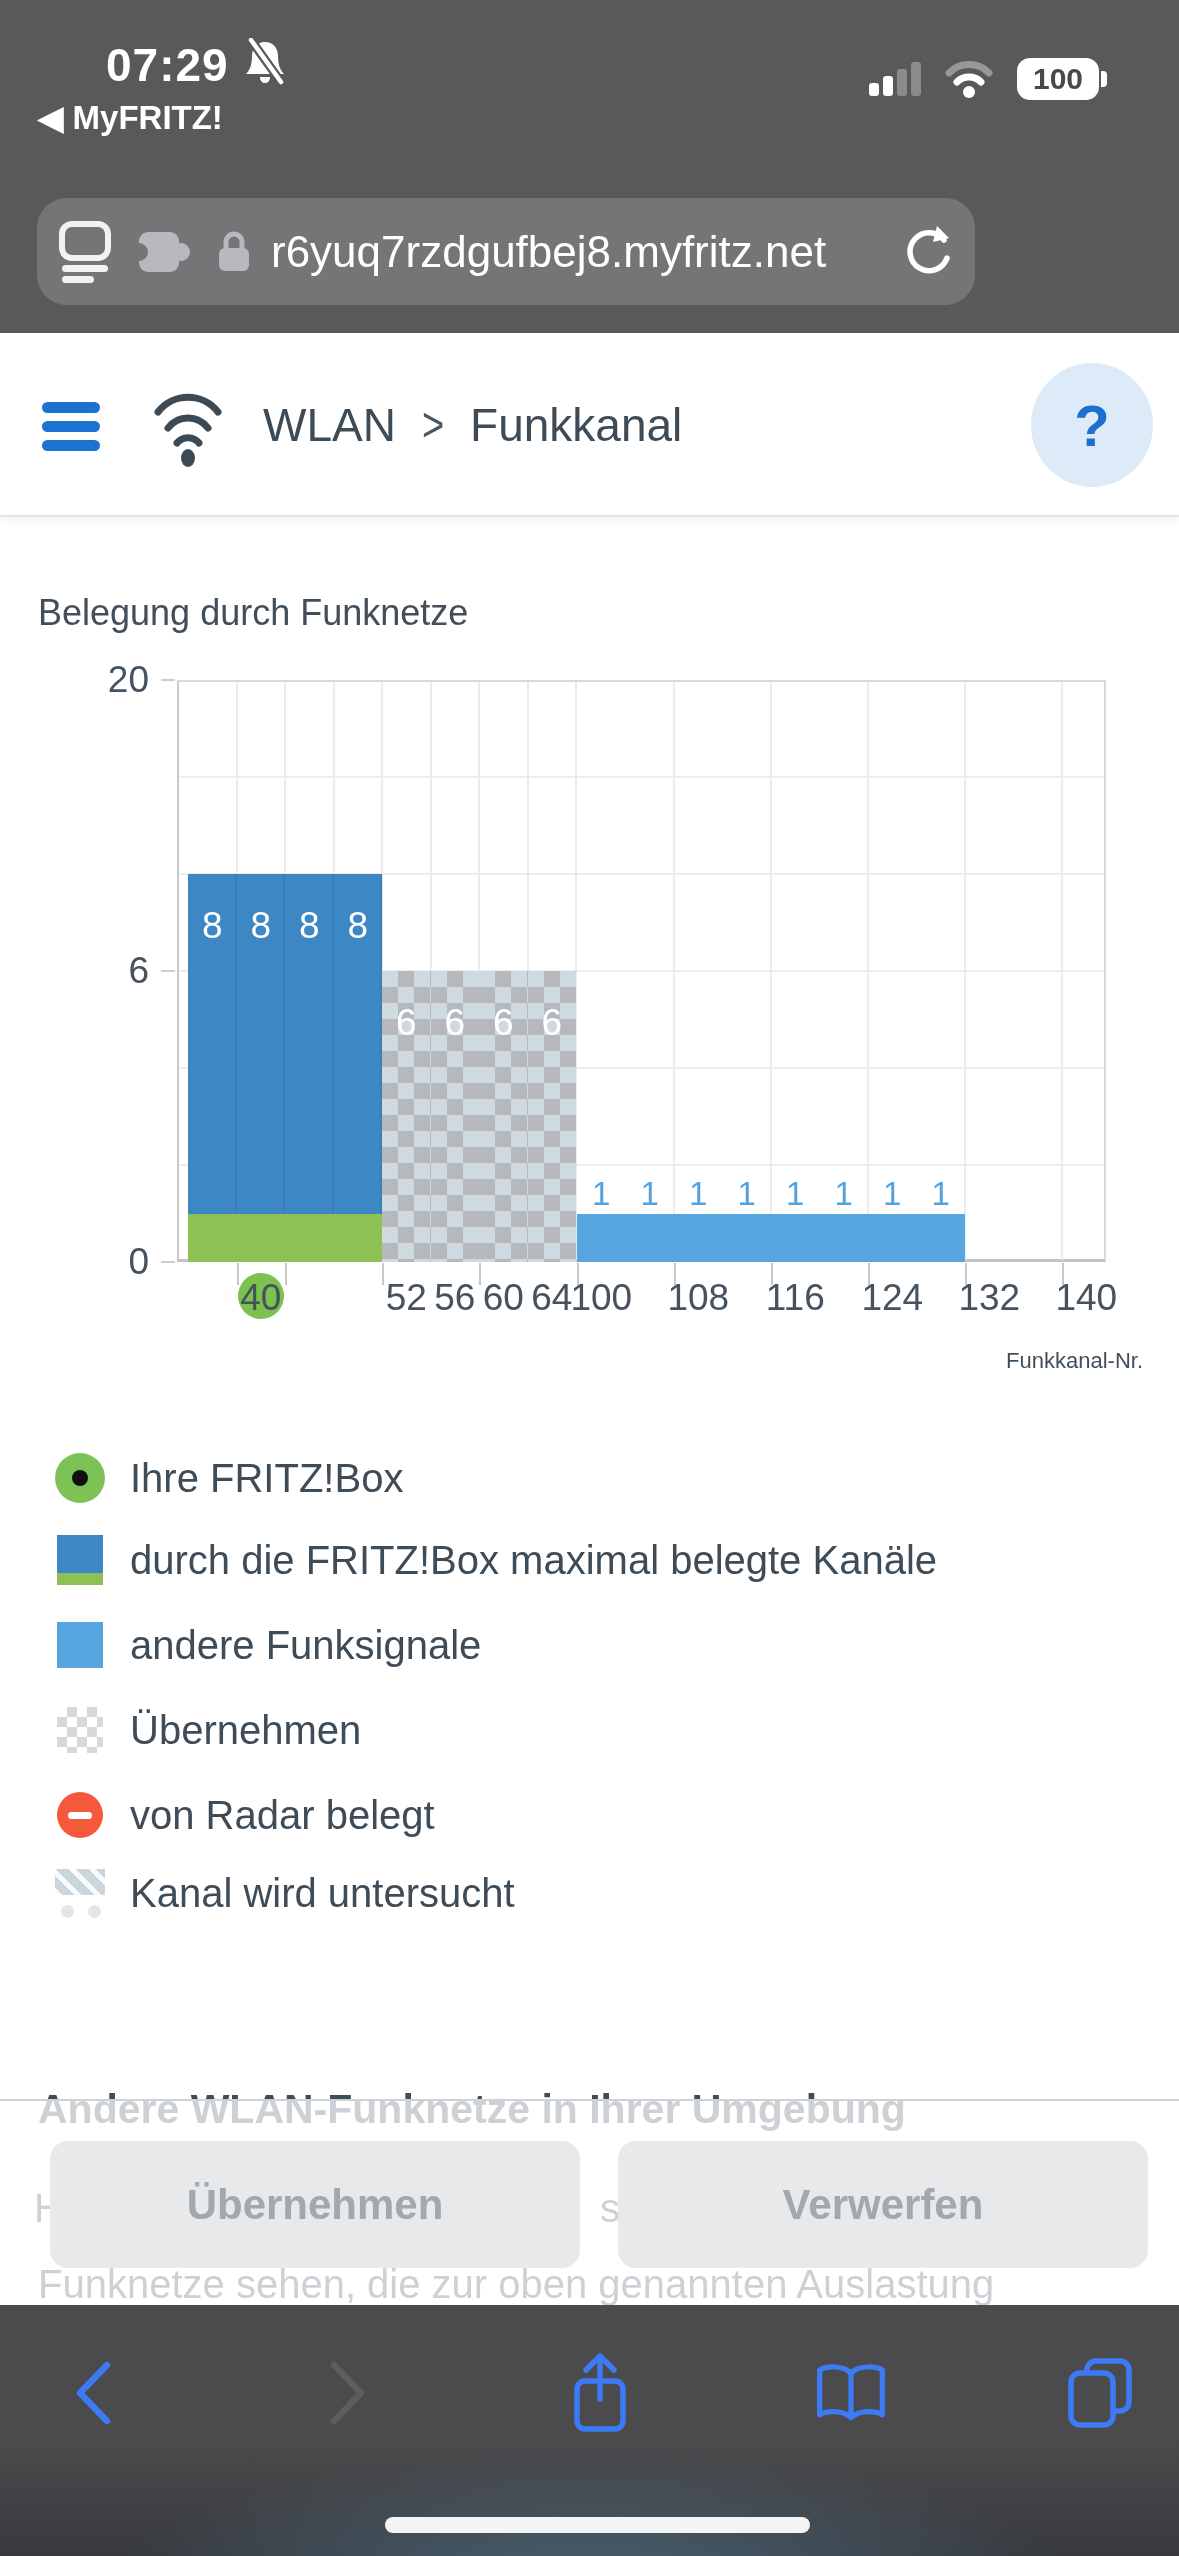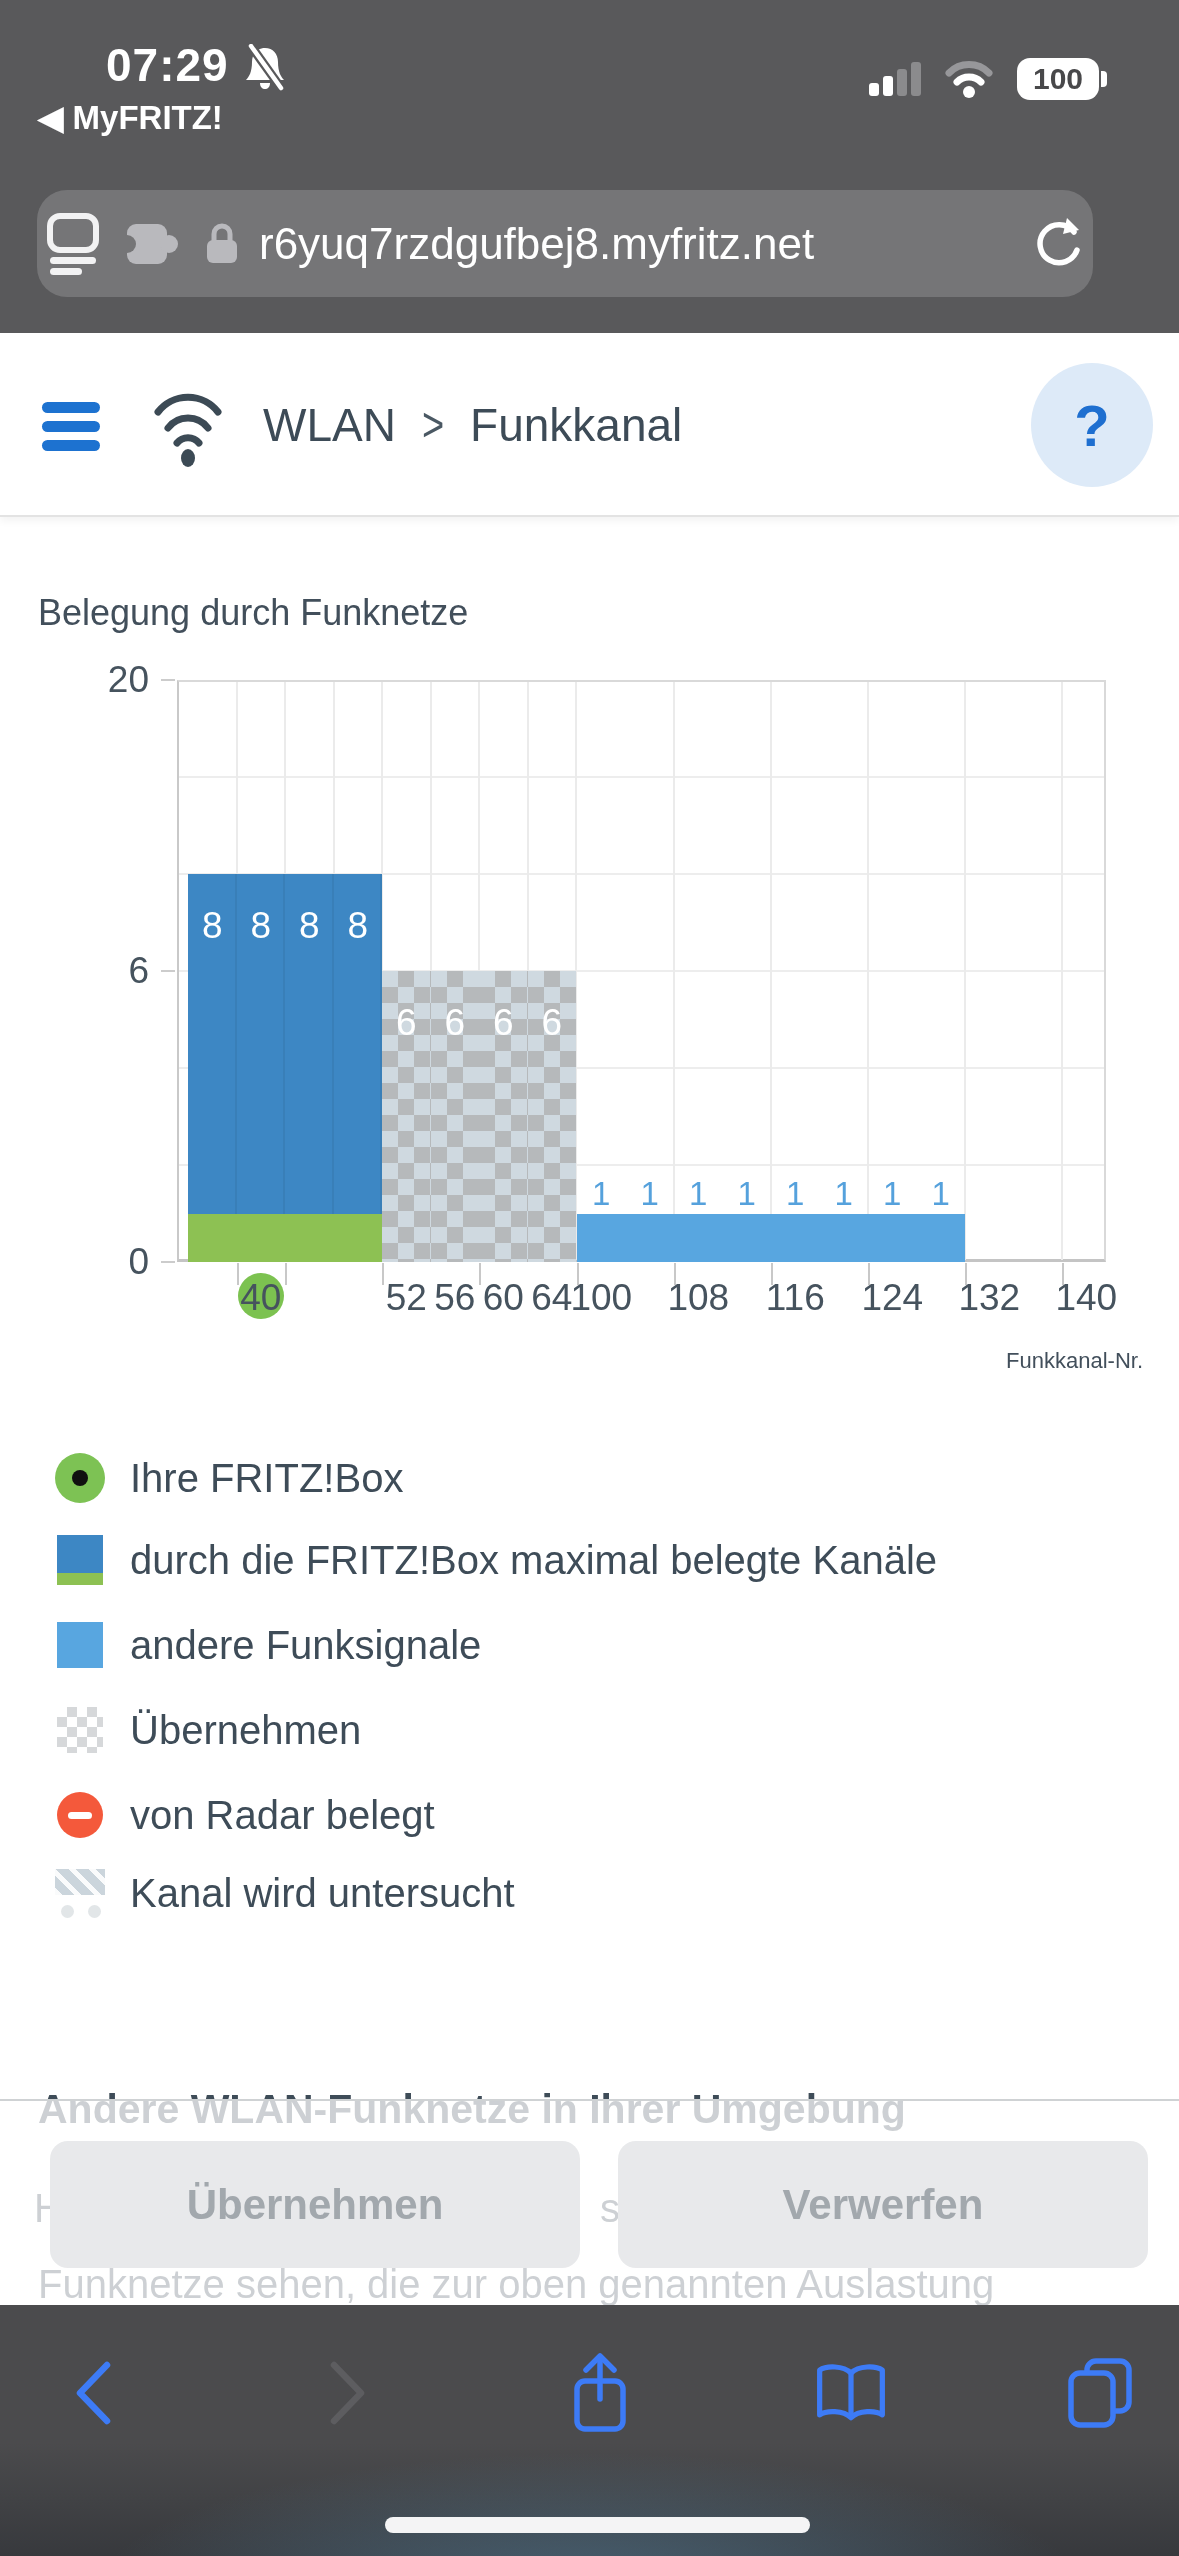--- a/index.html
+++ b/index.html
@@ -3,33 +3,33 @@
 <meta charset="utf-8">
 <style>
   * { margin:0; padding:0; box-sizing:border-box; }
   html,body { background:#222; }
   body { font-family:"Liberation Sans", sans-serif; }
   .screen { position:relative; width:1179px; height:2556px; margin:0 auto; background:#fff; overflow:hidden; }
 
   
   .status-area { position:absolute; left:0; top:0; width:1179px; height:333px; background:#59595b; z-index:30; }
   .status-left { position:absolute; left:38px; top:38px; color:#fff; }
-  .time-row { display:flex; align-items:flex-end; gap:14px; padding-left:68px; }
+  .time-row { display:flex; align-items:flex-start; gap:14px; padding-left:68px; }
   .time { font-size:46px; font-weight:700; letter-spacing:1px; }
   .back-app { margin-top:6px; font-size:33px; font-weight:700; color:#fff; }
   .status-right { position:absolute; right:80px; top:58px; display:flex; align-items:center; gap:22px; }
   .signal { display:flex; align-items:flex-end; gap:4px; height:34px; }
   .signal i { display:block; width:10px; border-radius:3px; background:#fff; }
   .signal i:nth-child(1){height:13px;} .signal i:nth-child(2){height:20px;}
   .signal i:nth-child(3){height:27px; background:#8b8b8d;} .signal i:nth-child(4){height:34px; background:#8b8b8d;}
   .battery { position:relative; width:82px; height:42px; background:#fff; border-radius:13px;
              display:flex; align-items:center; justify-content:center; color:#48484a; font-weight:700; font-size:30px; }
   .battery::after { content:""; position:absolute; right:-8px; top:13px; width:6px; height:16px; background:#fff; border-radius:0 4px 4px 0; }
-  .url-pill { position:absolute; left:37px; top:190px; width:1056px; height:107px; background:#757577; border-radius:30px;
-              display:flex; align-items:center; padding:0 10px; }
+  .url-pill { position:absolute; left:37px; top:198px; width:938px; height:107px; background:#757577; border-radius:30px;
+              display:flex; align-items:center; padding:0 22px; }
   .pill-ico { flex:0 0 auto; display:flex; align-items:center; justify-content:center; }
   .url-text { color:#fff; font-size:44px; margin-left:20px; white-space:nowrap; overflow:hidden; flex:1 1 auto; }
   .reload { margin-left:auto; }
 
   
   .app-header { position:absolute; left:0; top:333px; width:1179px; height:184px; background:#fff; z-index:20;
                 border-bottom:2px solid #e3e3e3; box-shadow:0 4px 8px rgba(0,0,0,.05); }
   .hamburger { position:absolute; left:42px; top:402px; width:58px; cursor:pointer; }
   .hamburger i { display:block; height:11px; border-radius:6px; background:#1d72d0; margin-bottom:8px; }
   .hdr-wifi { position:absolute; left:148px; top:386px; }

